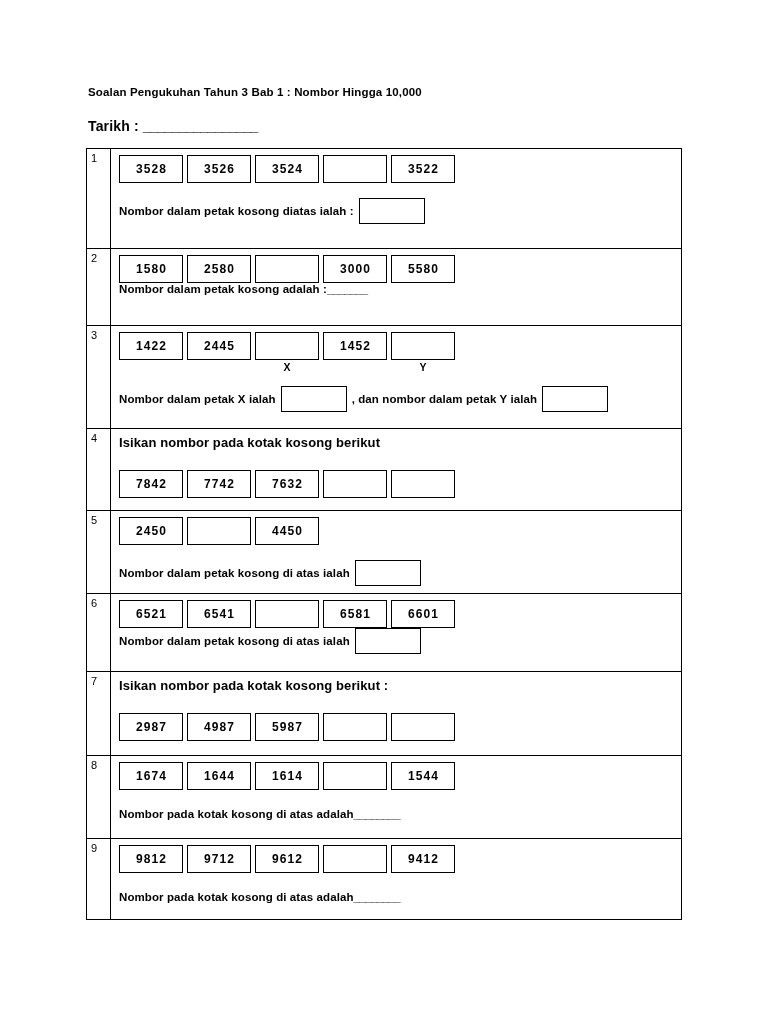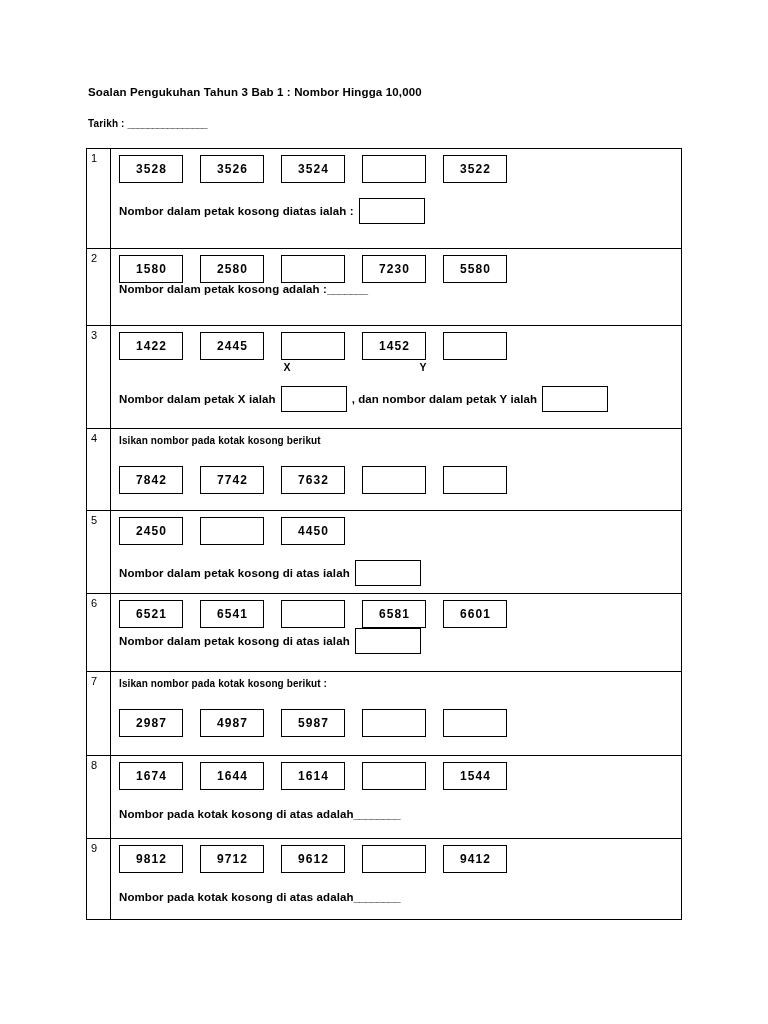--- a/index.html
+++ b/index.html
@@ -27,21 +27,21 @@
     top: 86px;
     font-size: 11.5px;
     font-weight: bold;
     letter-spacing: 0.15px;
     white-space: nowrap;
   }
   .date-line {
     position: absolute;
     left: 88px;
     top: 118px;
-    font-size: 10px;
+    font-size: 14px;
     font-weight: bold;
     letter-spacing: 0.15px;
     white-space: nowrap;
   }
   .date-blank {
     letter-spacing: -0.6px;
   }
 
   
   .qtable {
@@ -73,21 +73,21 @@
   .qbody {
     flex: 1 1 auto;
     box-sizing: border-box;
     padding: 6px 0 6px 8px;
     position: relative;
   }
 
   
   .boxrow {
     display: flex;
-    gap: 17px;
+    gap: 4px;
   }
   .numbox {
     width: 64px;
     height: 28px;
     border: 1.6px solid #000;
     box-sizing: border-box;
     display: flex;
     align-items: center;
     justify-content: center;
     font-size: 12px;
@@ -131,21 +131,21 @@
     width: 66px;
     height: 26px;
     margin: 0 5px;
     vertical-align: middle;
   }
   .blankline {
     letter-spacing: -0.6px;
     font-weight: bold;
   }
   .instr {
-    font-size: 10px;
+    font-size: 13px;
     font-weight: bold;
     letter-spacing: 0.1px;
     white-space: nowrap;
   }
   .sp-top { margin-top: 15px; }
   .sp-mid { margin-top: 12px; text-align: right; }
   .sp-small { }
 </style>
 </head>
 <body>
@@ -177,21 +177,21 @@
       </div>
     </div>
 
     <div class="qrow" style="height:77px;">
       <div class="qnum">2</div>
       <div class="qbody">
         <div class="boxrow">
           <div class="numbox">1580</div>
           <div class="numbox">2580</div>
           <div class="numbox empty"></div>
-          <div class="numbox">7230</div>
+          <div class="numbox">3000</div>
           <div class="numbox">5580</div>
         </div>
         <div class="sentence sp-small">
           <span class="txt">Nombor dalam petak kosong adalah :</span>
             <span class="blankline">_______</span>
         </div>
       </div>
     </div>
 
     <div class="qrow" style="height:103px;">

